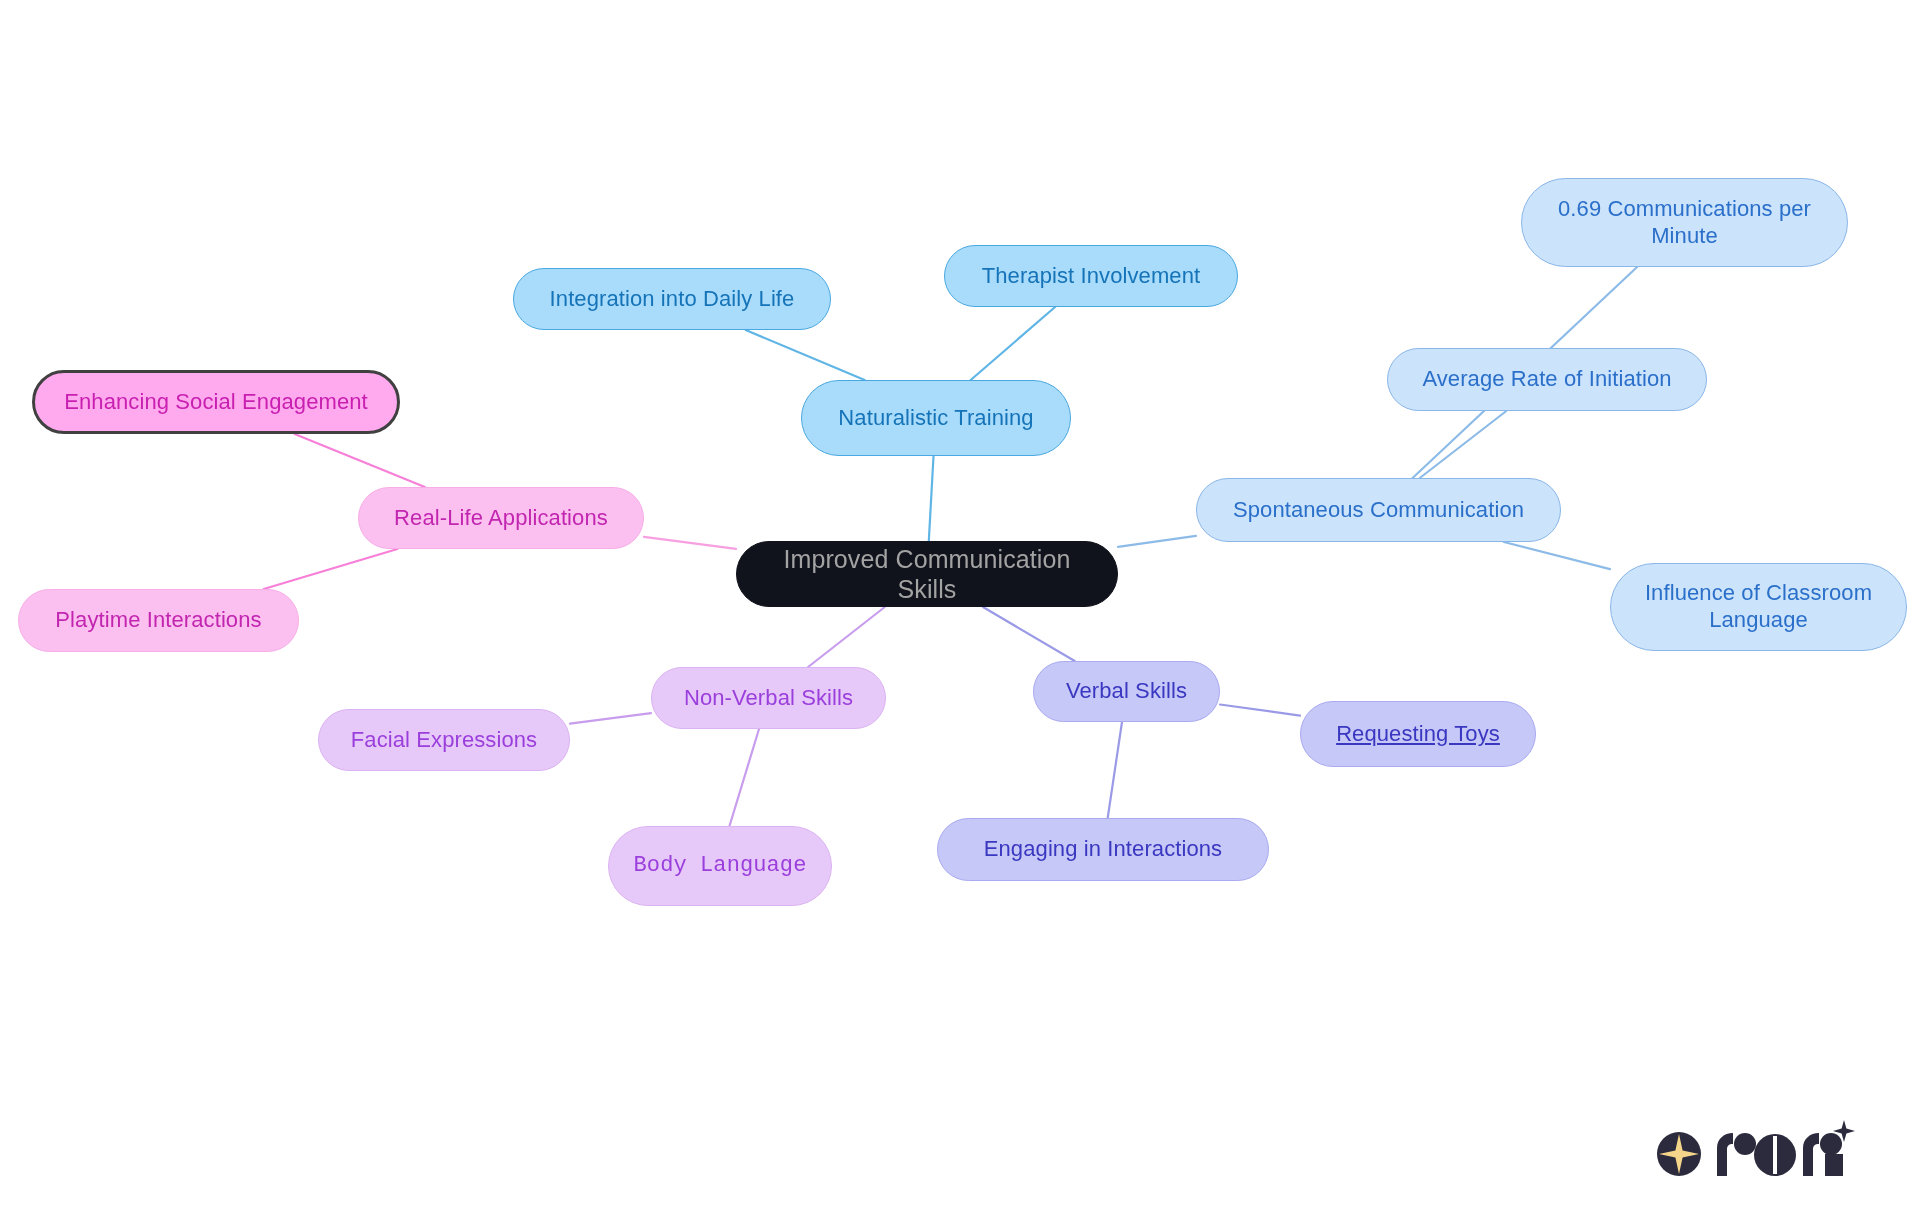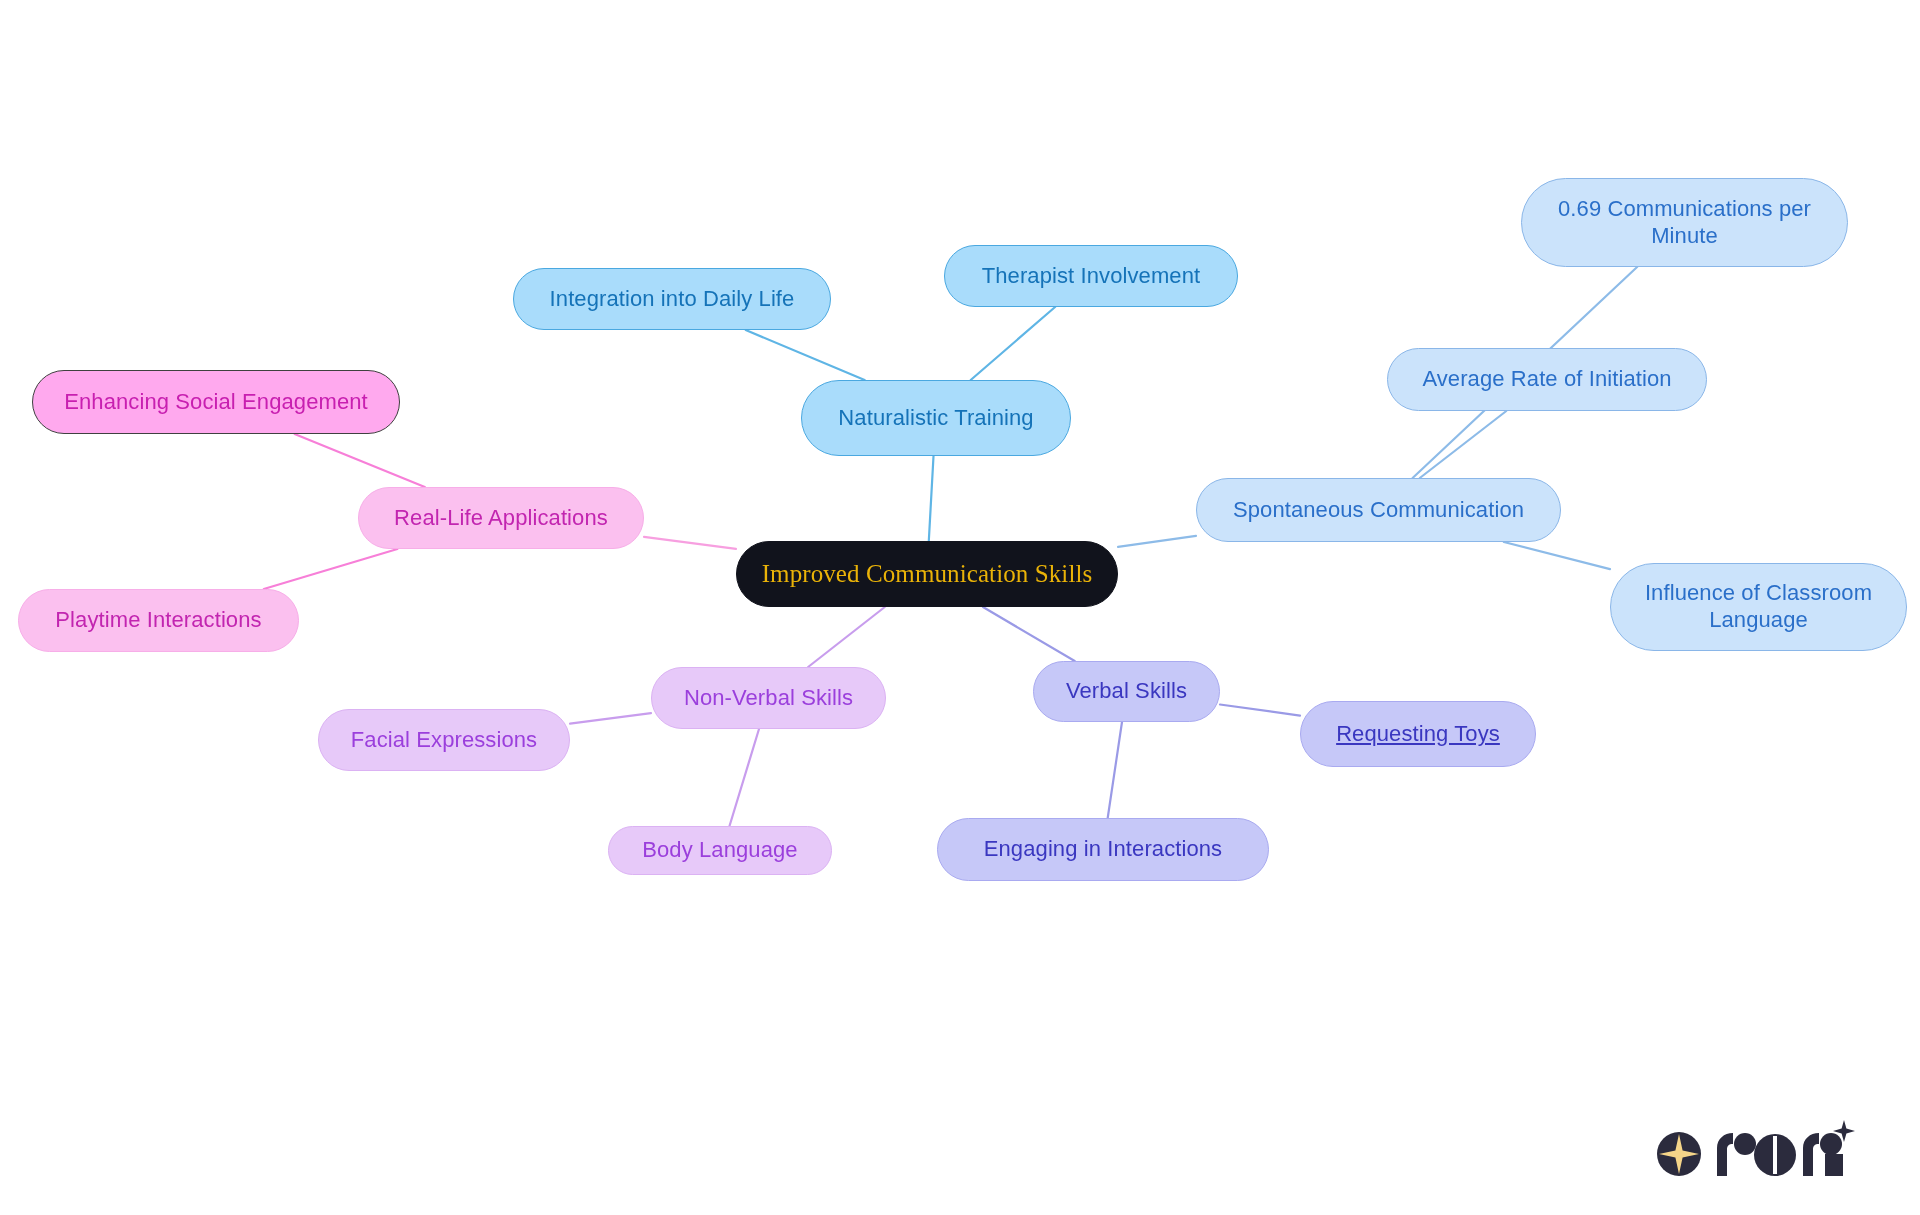--- a/index.html
+++ b/index.html
@@ -40,45 +40,44 @@
     text-align: center;
     border-radius: 999px;
     line-height: 1.22;
     white-space: pre-line;
     letter-spacing: 0.1px;
     padding: 6px 18px;
   }
 
   .node-root {
     background: #11131c;
-    color: #eab308;
+    color: #a3a3a3;
     font-size: 25px;
     border: 1px solid #11131c;
     border-radius: 36px;
-    font-family: Liberation Serif, serif;
   }
 
   .node-cyan {
     background: #a9dcfb;
     color: #1573b8;
     border: 1px solid #4aa8e0;
     font-size: 22px;
   }
 
   .node-skyblue {
     background: #cbe3fb;
     color: #2a6fc9;
     border: 1px solid #8ab6e8;
     font-size: 22px;
   }
 
   .node-pink-strong {
     background: #ffa9ee;
     color: #c81fb0;
-    border: 1px solid #404040;
+    border: 3px solid #404040;
     font-size: 22px;
   }
 
   .node-pink-soft {
     background: #fbc0ef;
     color: #c225b0;
     border: 1px solid #f7aee8;
     font-size: 22px;
     text-align: center;
   }
@@ -136,21 +135,21 @@
       <div class="node node-cyan" style="left: 944px; top: 245px; width: 294px; height: 62px;"><span>Therapist Involvement</span></div>
       <div class="node node-skyblue" style="left: 1196px; top: 478px; width: 365px; height: 64px;"><span>Spontaneous Communication</span></div>
       <div class="node node-skyblue" style="left: 1521px; top: 178px; width: 327px; height: 89px;"><span>0.69 Communications per Minute</span></div>
       <div class="node node-skyblue" style="left: 1387px; top: 348px; width: 320px; height: 63px;"><span>Average Rate of Initiation</span></div>
       <div class="node node-skyblue" style="left: 1610px; top: 563px; width: 297px; height: 88px;"><span>Influence of Classroom Language</span></div>
       <div class="node node-periwinkle" style="left: 1033px; top: 661px; width: 187px; height: 61px;"><span>Verbal Skills</span></div>
       <div class="node node-periwinkle" style="left: 1300px; top: 701px; width: 236px; height: 66px; text-decoration: underline;"><span>Requesting Toys</span></div>
       <div class="node node-periwinkle" style="left: 937px; top: 818px; width: 332px; height: 63px;"><span>Engaging in Interactions</span></div>
       <div class="node node-violet" style="left: 651px; top: 667px; width: 235px; height: 62px;"><span>Non-Verbal Skills</span></div>
       <div class="node node-violet" style="left: 318px; top: 709px; width: 252px; height: 62px;"><span>Facial Expressions</span></div>
-      <div class="node node-violet" style="left: 608px; top: 826px; width: 224px; height: 49px;"><span>Body Language</span></div>
+      <div class="node node-violet" style="left: 608px; top: 826px; width: 224px; height: 80px; font-family: Liberation Mono, monospace;"><span>Body Language</span></div>
       <div class="node node-pink-soft" style="left: 358px; top: 487px; width: 286px; height: 62px;"><span>Real-Life Applications</span></div>
       <div class="node node-pink-strong" style="left: 32px; top: 370px; width: 368px; height: 64px;"><span>Enhancing Social Engagement</span></div>
       <div class="node node-pink-soft" style="left: 18px; top: 589px; width: 281px; height: 63px;"><span>Playtime Interactions</span></div>
     </div>
 
   <svg id="logo" viewBox="0 0 200 68" xmlns="http://www.w3.org/2000/svg">
     <g>
       <circle cx="24" cy="36" r="22" fill="#2b2b3d"></circle>
       <path d="M24 16 L27.6 32.4 L44 36 L27.6 39.6 L24 56 L20.4 39.6 L4 36 L20.4 32.4 Z" fill="#f5d589"></path>
     </g>

